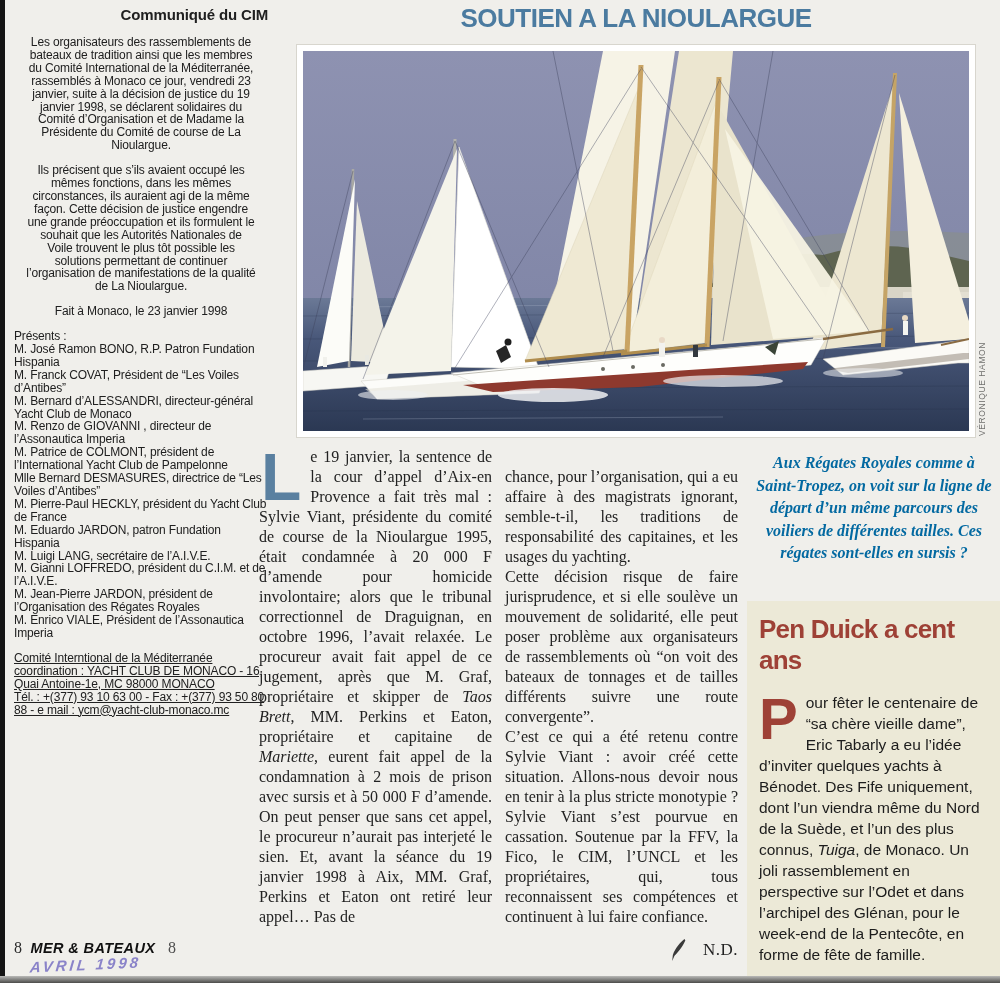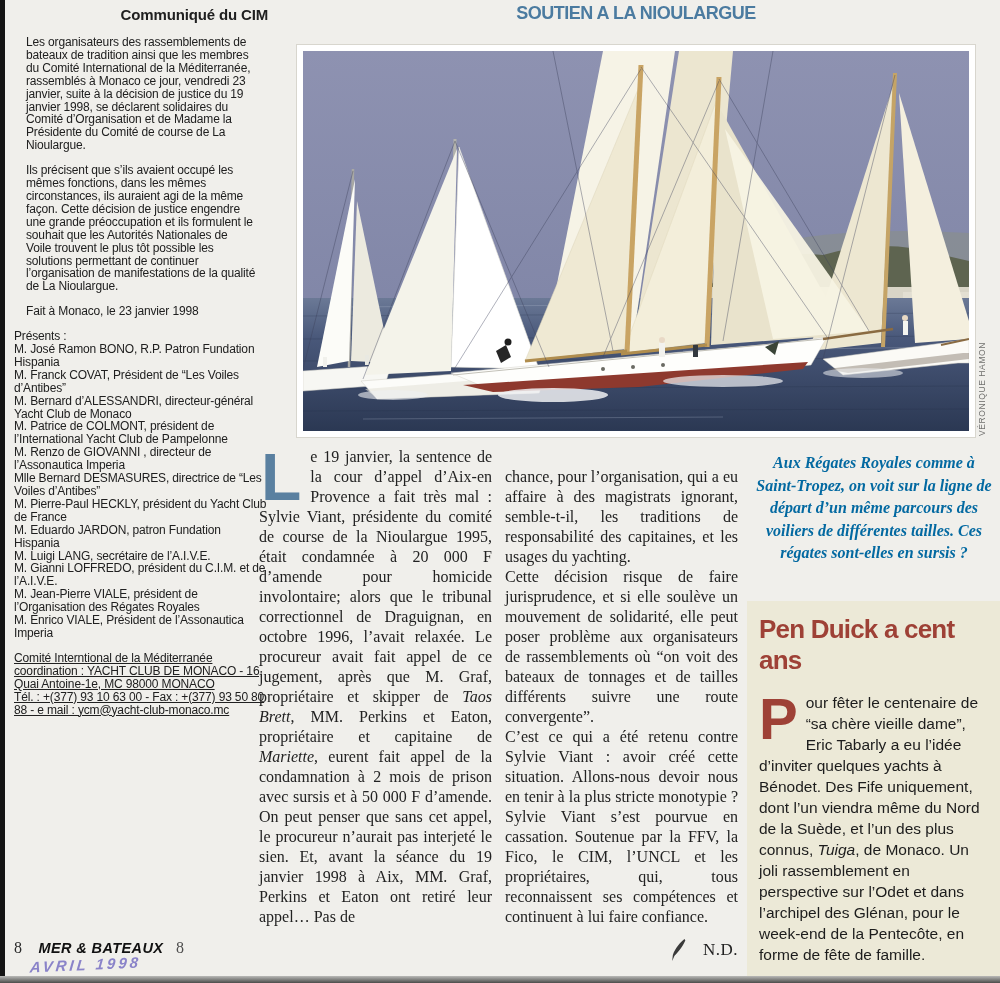--- a/index.html
+++ b/index.html
@@ -15,31 +15,31 @@
   .it    { font-style:italic; }
 
   
   .edge-left   { position:absolute; left:0; top:0; width:5px; height:100%; background:#141414; z-index:30; }
   .edge-bottom { position:absolute; left:0; top:976px; width:100%; height:7px;
                  background:linear-gradient(to bottom,#b9b9b7,#4c4c4a); z-index:30; }
 
   
   .banner {
     position:absolute; left:297px; top:3px; width:678px;
-    text-align:center; font-weight:bold; font-size:18px; letter-spacing:-0.5px;
+    text-align:center; font-weight:bold; font-size:26px; letter-spacing:-0.5px;
     color:#4b7ba0;
   }
 
   
   .leftcol {
     position:absolute; left:14px; top:6px; width:254px;
     font-size:12px; line-height:12.9px; letter-spacing:-0.15px; color:#202020;
   }
   .lc-head { font-size:15px; line-height:18px; font-weight:bold; text-align:right; margin-bottom:9px; }
-  .lc-paras div { margin:12px; }
+  .lc-paras div { margin:12px;text-align:center; }
   .lc-presents { margin-top:11px; }
   .lc-list div { margin:0; }
   .lc-committee { margin-top:12px;text-decoration:underline; }
 
   
   .photo-frame {
     position:absolute; left:297px; top:45px; width:678px; height:392px;
     background:#ffffff; padding:6px; box-shadow:0 0 0 1px #d8d6ce;
   }
   .photo-frame svg { display:block; width:666px; height:380px; }
@@ -82,21 +82,21 @@
   }
   .panel-body { font-size:15.5px; line-height:21px; color:#1c1c1c; }
   .dropP {
     float:left; font-weight:bold; font-size:58px; line-height:44px;
     color:#9e4136; padding:5px 8px 2px 0;
   }
 
   
   .pagefoot { position:absolute; left:14px; top:939px; }
   .pf-num  { font-family:"Liberation Serif",serif; font-size:16px; color:#2a2a2a; }
-  .pf-mag  { font-weight:bold; font-style:italic; font-size:14.5px; letter-spacing:0.4px; margin:0 8px 0 12px; color:#111; }
+  .pf-mag  { font-weight:bold; font-style:italic; font-size:14.5px; letter-spacing:0.4px; margin:0 8px 0 4px; color:#111; }
   .pf-num2 { color:#4e4e4e; }
   .handwriting {
     position:absolute; left:30px; top:956px;
     font-style:italic; font-size:15px; letter-spacing:3px; color:#8a83c9;
     transform:rotate(-2.5deg) skewX(-8deg); font-weight:bold;
   }
 </style>
 </head>
 <body>
 
@@ -112,28 +112,28 @@
     <div class="lc-paras">
         <div>Les organisateurs des rassemblements de bateaux de tradition ainsi que les membres du Comité International de la Méditerranée, rassemblés à Monaco ce jour, vendredi 23 janvier, suite à la décision de justice du 19 janvier 1998, se déclarent solidaires du Comité d’Organisation et de Madame la Présidente du Comité de course de La Nioulargue.</div>
         <div>Ils précisent que s’ils avaient occupé les mêmes fonctions, dans les mêmes circonstances, ils auraient agi de la même façon. Cette décision de justice engendre une grande préoccupation et ils formulent le souhait que les Autorités Nationales de Voile trouvent le plus tôt possible les solutions permettant de continuer l’organisation de manifestations de la qualité de La Nioulargue.</div>
         <div>Fait à Monaco, le 23 janvier 1998</div>
       </div>
     <div class="lc-presents">Présents :</div>
     <div class="lc-list">
         <div>M. José Ramon BONO, R.P. Patron Fundation Hispania</div>
         <div>M. Franck COVAT, Président de “Les Voiles d’Antibes”</div>
         <div>M. Bernard d’ALESSANDRI, directeur-général Yacht Club de Monaco</div>
+        <div>M. Renzo de GIOVANNI , directeur de l’Assonautica Imperia</div>
         <div>M. Patrice de COLMONT, président de l’International Yacht Club de Pampelonne</div>
-        <div>M. Renzo de GIOVANNI , directeur de l’Assonautica Imperia</div>
         <div>Mlle Bernard DESMASURES, directrice de “Les Voiles d’Antibes”</div>
         <div>M. Pierre-Paul HECKLY, président du Yacht Club de France</div>
         <div>M. Eduardo JARDON, patron Fundation Hispania</div>
         <div>M. Luigi LANG, secrétaire de l’A.I.V.E.</div>
         <div>M. Gianni LOFFREDO, président du C.I.M. et de l’A.I.V.E.</div>
-        <div>M. Jean-Pierre VIALE, président de l’Organisation des Régates Royales</div>
+        <div>M. Jean-Pierre JARDON, président de l’Organisation des Régates Royales</div>
         <div>M. Enrico VIALE, Président de l’Assonautica Imperia</div>
       </div>
     <div class="lc-committee">
         <div>Comité Interntional de la Méditerranée</div>
         <div>coordination : YACHT CLUB DE MONACO - 16, Quai Antoine-1e, MC 98000 MONACO</div>
         <div>Tél. : +(377) 93 10 63 00 - Fax : +(377) 93 50 80 88 - e mail : ycm@yacht-club-monaco.mc</div>
       </div>
   </aside>
 
   <figure class="photo-frame">

